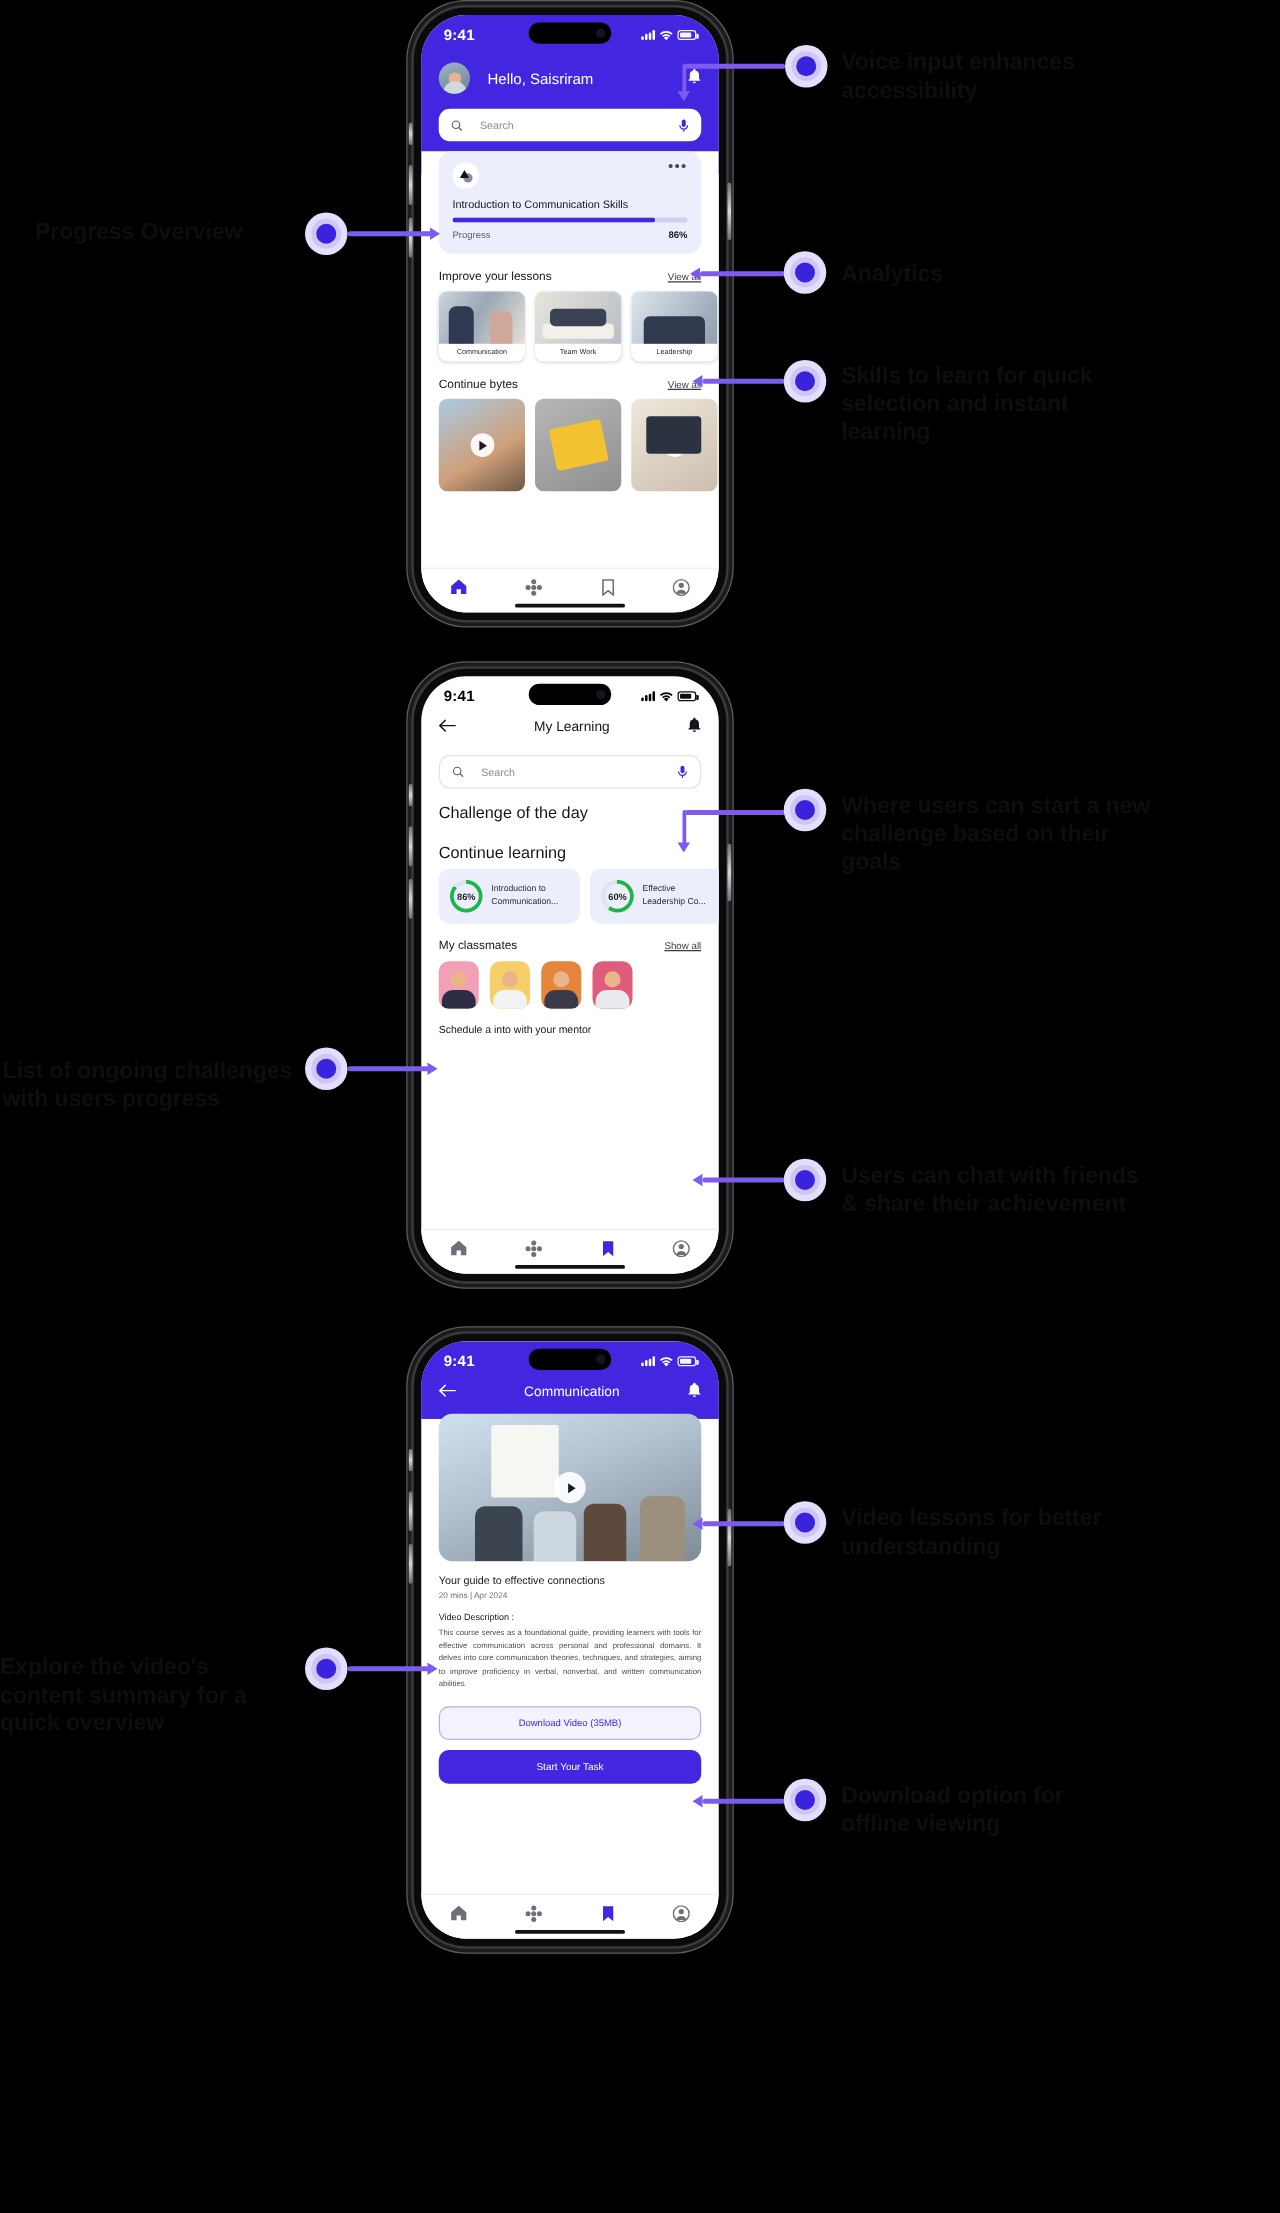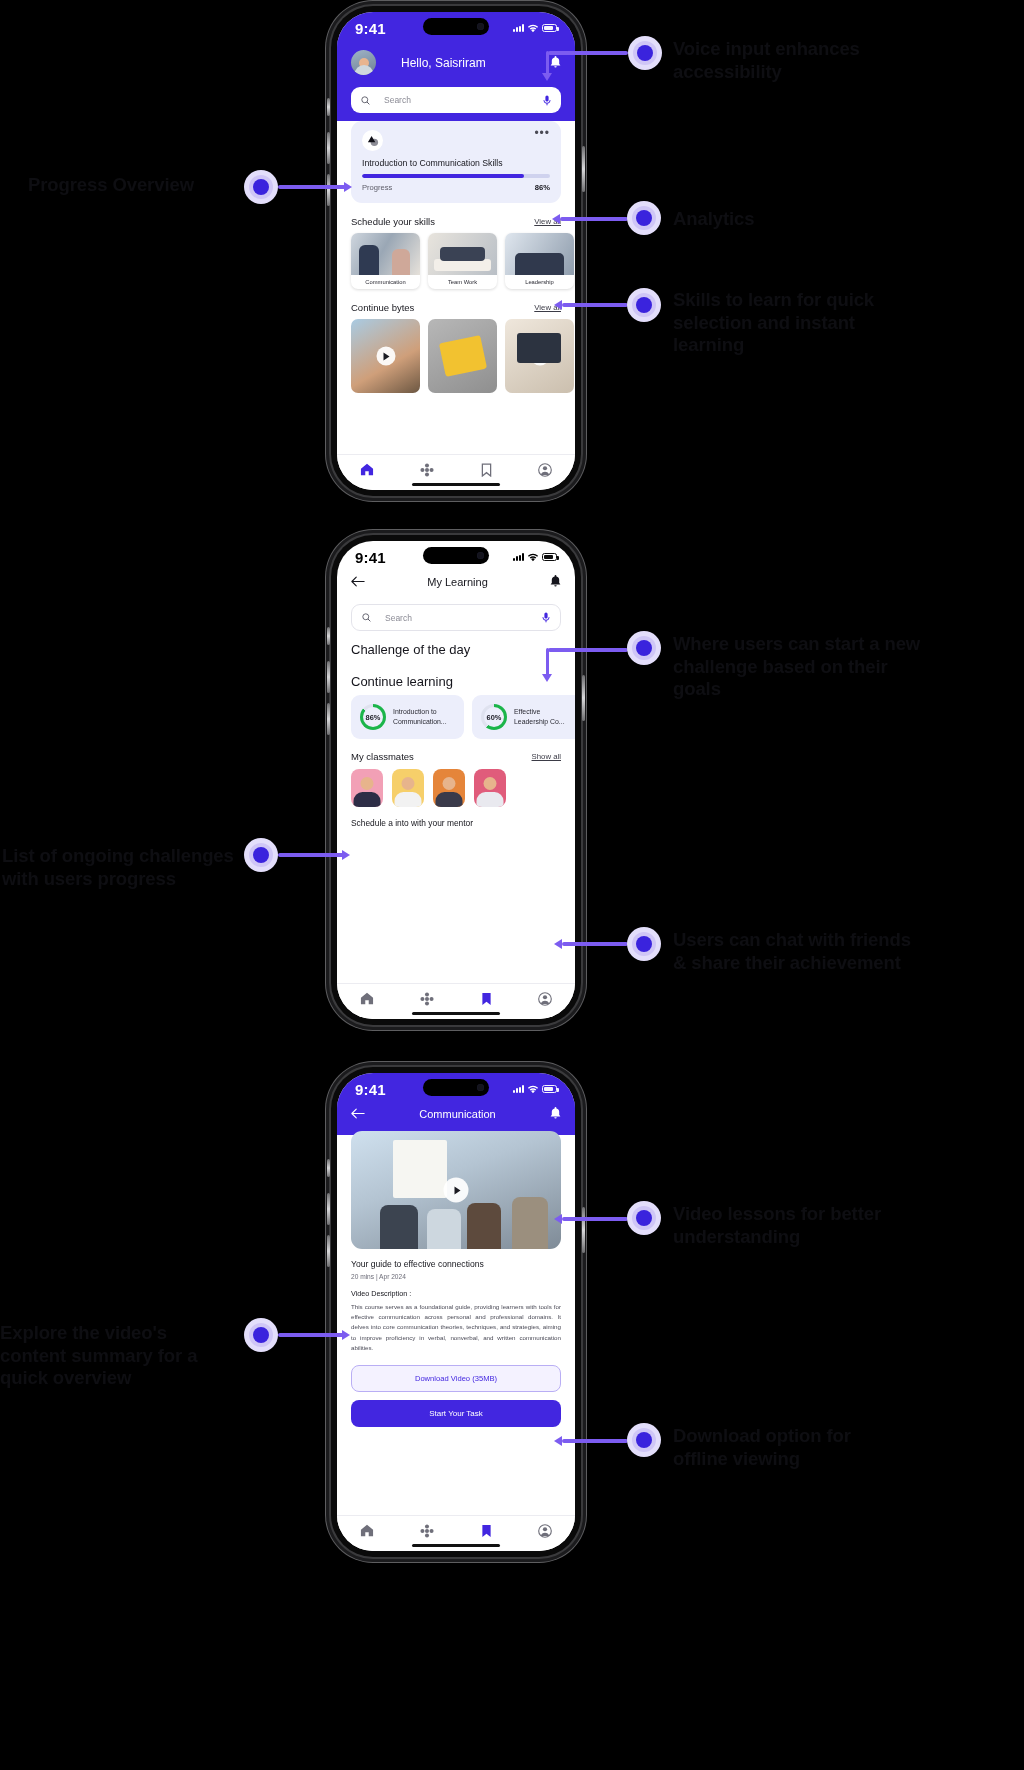--- a/index.html
+++ b/index.html
@@ -32,21 +32,21 @@
   .btn-left-1 { left:-4px; top:92px; height:18px; }
   .btn-left-2 { left:-4px; top:126px; height:32px; }
   .btn-left-3 { left:-4px; top:168px; height:32px; }
   .btn-right-1 { right:-4px; top:140px; height:46px; }
 
   
   .statusbar {
     height: 28px; display:flex; align-items:center; justify-content:space-between;
     padding: 4px 18px 0 18px; position:relative; z-index:5;
   }
-  .sb-time { font-size:15px; font-weight:700; letter-spacing:.2px; }
+  .sb-time { font-size:12px; font-weight:700; letter-spacing:.2px; }
   .sb-right { display:flex; align-items:center; gap:3px; }
   .island {
     position:absolute; left:50%; transform:translateX(-50%); top:6px;
     width:66px; height:17px; background:#000; border-radius:10px; z-index:6;
     display:flex; align-items:center; justify-content:flex-end; padding-right:5px;
   }
   .island .cam { width:7px; height:7px; border-radius:50%; background:#14141c; box-shadow: inset 0 0 1px #2b2b49; }
   .sb-dark .sb-time, .sb-dark .sb-right svg { color:#fff; fill:#fff; }
   .sb-light .sb-time { color:#000; }
 
@@ -57,21 +57,21 @@
   .batt { width:15px;height:8px;border:1px solid currentColor;border-radius:2.5px;position:relative;opacity:.95}
   .batt::after{content:"";position:absolute;right:-2.5px;top:2px;width:1.5px;height:3.5px;background:currentColor;border-radius:0 1px 1px 0}
   .batt i{position:absolute;left:1px;top:1px;bottom:1px;width:9px;background:currentColor;border-radius:1px}
 
   
   .purple { background:#4226E0; }
   .app { height:100%; display:flex; flex-direction:column; }
 
   
   .hdr1 { background:#4226E0; padding:10px 14px 26px; }
-  .greet { display:flex; align-items:center; gap:25px; }
+  .greet { display:flex; align-items:center; gap:14px; }
   .avatar { width:25px;height:25px;border-radius:50%;overflow:hidden;flex:none;
             background:linear-gradient(160deg,#9fb4c7,#6d7f93); position:relative; }
   .avatar .face{position:absolute;left:50%;top:30%;transform:translateX(-50%);width:10px;height:10px;border-radius:50%;background:#e8b48f}
   .avatar .body{position:absolute;left:50%;bottom:-1px;transform:translateX(-50%);width:19px;height:11px;border-radius:10px 10px 0 0;background:#cfd8de}
   .greet-name { color:#fff; font-size:12px; font-weight:500; }
   .bell { margin-left:auto; color:#fff; }
 
   .searchbar {
     margin-top:12px; background:#fff; border-radius:9px; height:26px;
     display:flex; align-items:center; gap:14px; padding:0 10px;
@@ -287,21 +287,21 @@
             <div class="bar">
                 <i id="p1bar" style="width: 86%;"></i>
               </div>
             <div class="pc-row">
               <span>Progress</span>
               <b>86%</b>
             </div>
           </div>
 
           <div class="sec-head">
-            <span class="sec-title">Schedule your skills</span>
+            <span class="sec-title">Improve your lessons</span>
             <span class="sec-link">View all</span>
           </div>
           <div class="hscroll">
             <div class="skill">
               <div class="thumb ph-comm"></div>
               <div class="cap">Communication</div>
             </div>
             <div class="skill">
               <div class="thumb ph-team"></div>
               <div class="cap">Team Work</div>

